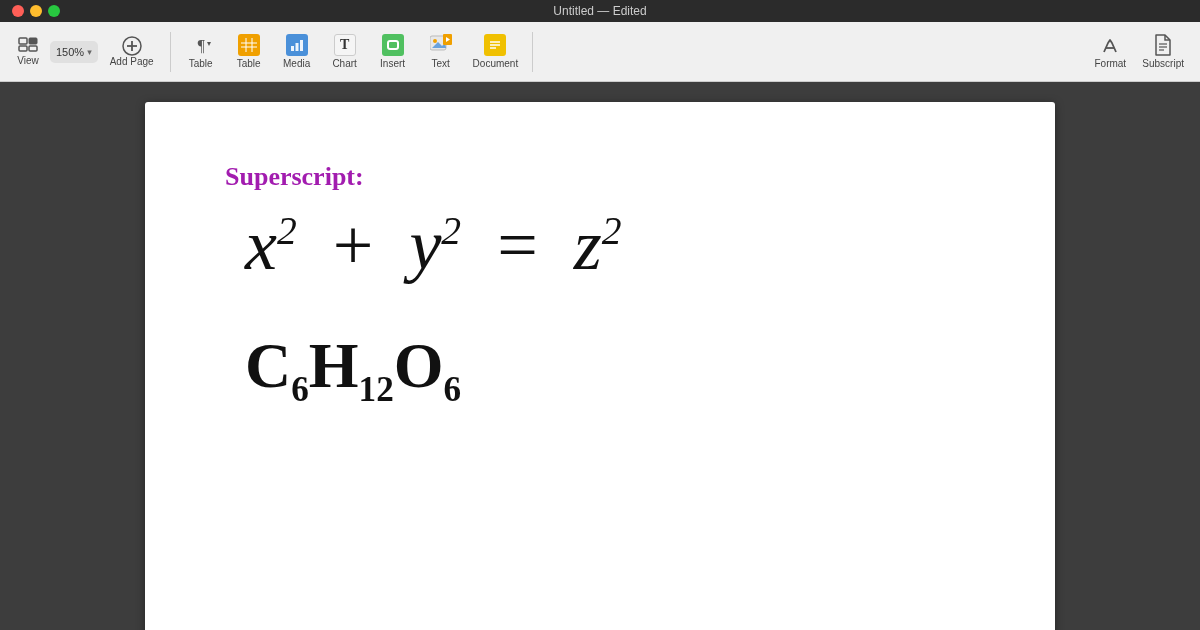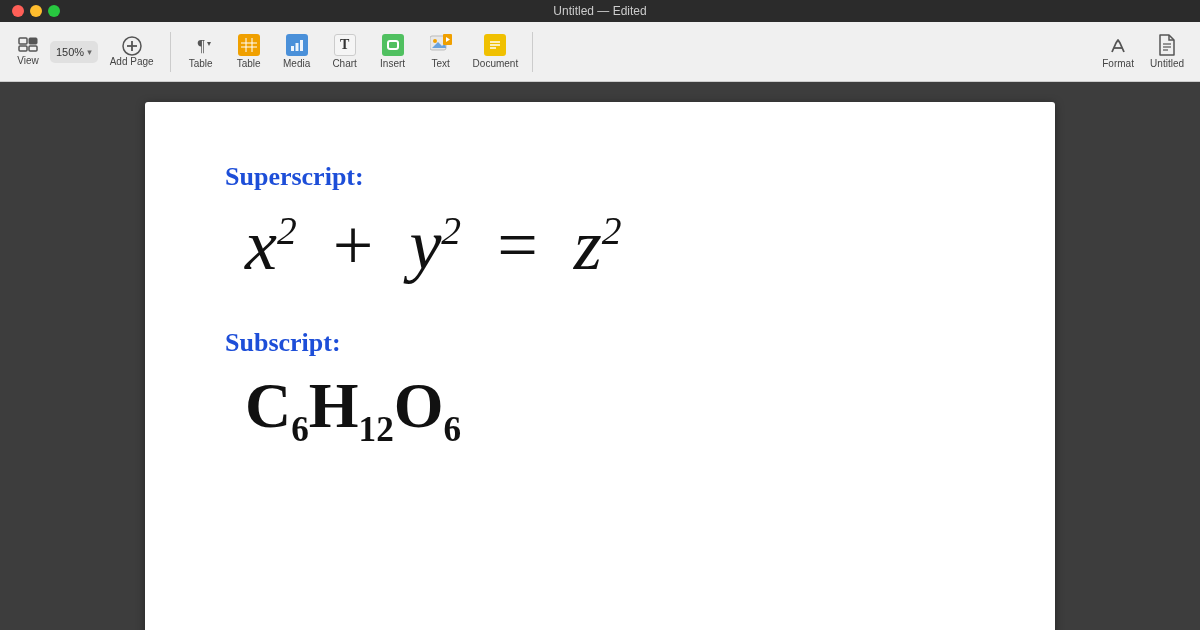--- a/index.html
+++ b/index.html
@@ -193,21 +193,21 @@
       min-height: 540px;
       background: #ffffff;
       border-radius: 3px;
       box-shadow: 0 2px 10px rgba(0,0,0,0.4);
       padding: 60px 80px;
     }
 
     .section-label {
       font-size: 26px;
       font-weight: 700;
-      color: #1d4ed8;
+      color: #a21caf;
       margin-bottom: 10px;
       font-family: Georgia, serif;
     }
 
     .math-display {
       font-size: 72px;
       color: #111;
       font-family: Georgia, "Times New Roman", serif;
       font-style: italic;
       text-align: left;
@@ -389,40 +389,39 @@
   <div class="toolbar-group">
     <div class="icon-document">
       <svg width="18" height="22" viewBox="0 0 18 22">
         <path d="M2 1 L11 1 L16 6 L16 21 L2 21 Z" fill="none" stroke="#555" stroke-width="1.5" stroke-linejoin="round"></path>
         <path d="M11 1 L11 6 L16 6" fill="none" stroke="#555" stroke-width="1.5"></path>
         <line x1="5" y1="10" x2="13" y2="10" stroke="#555" stroke-width="1.2"></line>
         <line x1="5" y1="13" x2="13" y2="13" stroke="#555" stroke-width="1.2"></line>
         <line x1="5" y1="16" x2="10" y2="16" stroke="#555" stroke-width="1.2"></line>
       </svg>
     </div>
-    <span class="toolbar-label">Untitled</span>
+    <span class="toolbar-label">Subscript</span>
   </div>
 
 </div>
 
 <div class="main-content">
   <div class="document-page">
 
     <div class="section-superscript">
       <div class="section-label">Superscript:</div>
       <div class="math-display">
         <span><i>x</i><sup>2</sup></span>
         <span style="font-style:normal; margin: 0 18px;">+</span>
         <span><i>y</i><sup>2</sup></span>
         <span style="font-style:normal; margin: 0 18px;">=</span>
         <span><i>z</i><sup>2</sup></span>
       </div>
     </div>
 
     <div class="section-subscript">
-      <div class="section-label">Subscript:</div>
       <div class="subscript-display">
         <span>C</span><sub>6</sub><span>H</span><sub>12</sub><span>O</span><sub>6</sub>
       </div>
     </div>
 
   </div>
 </div>
 
 </body></html>

